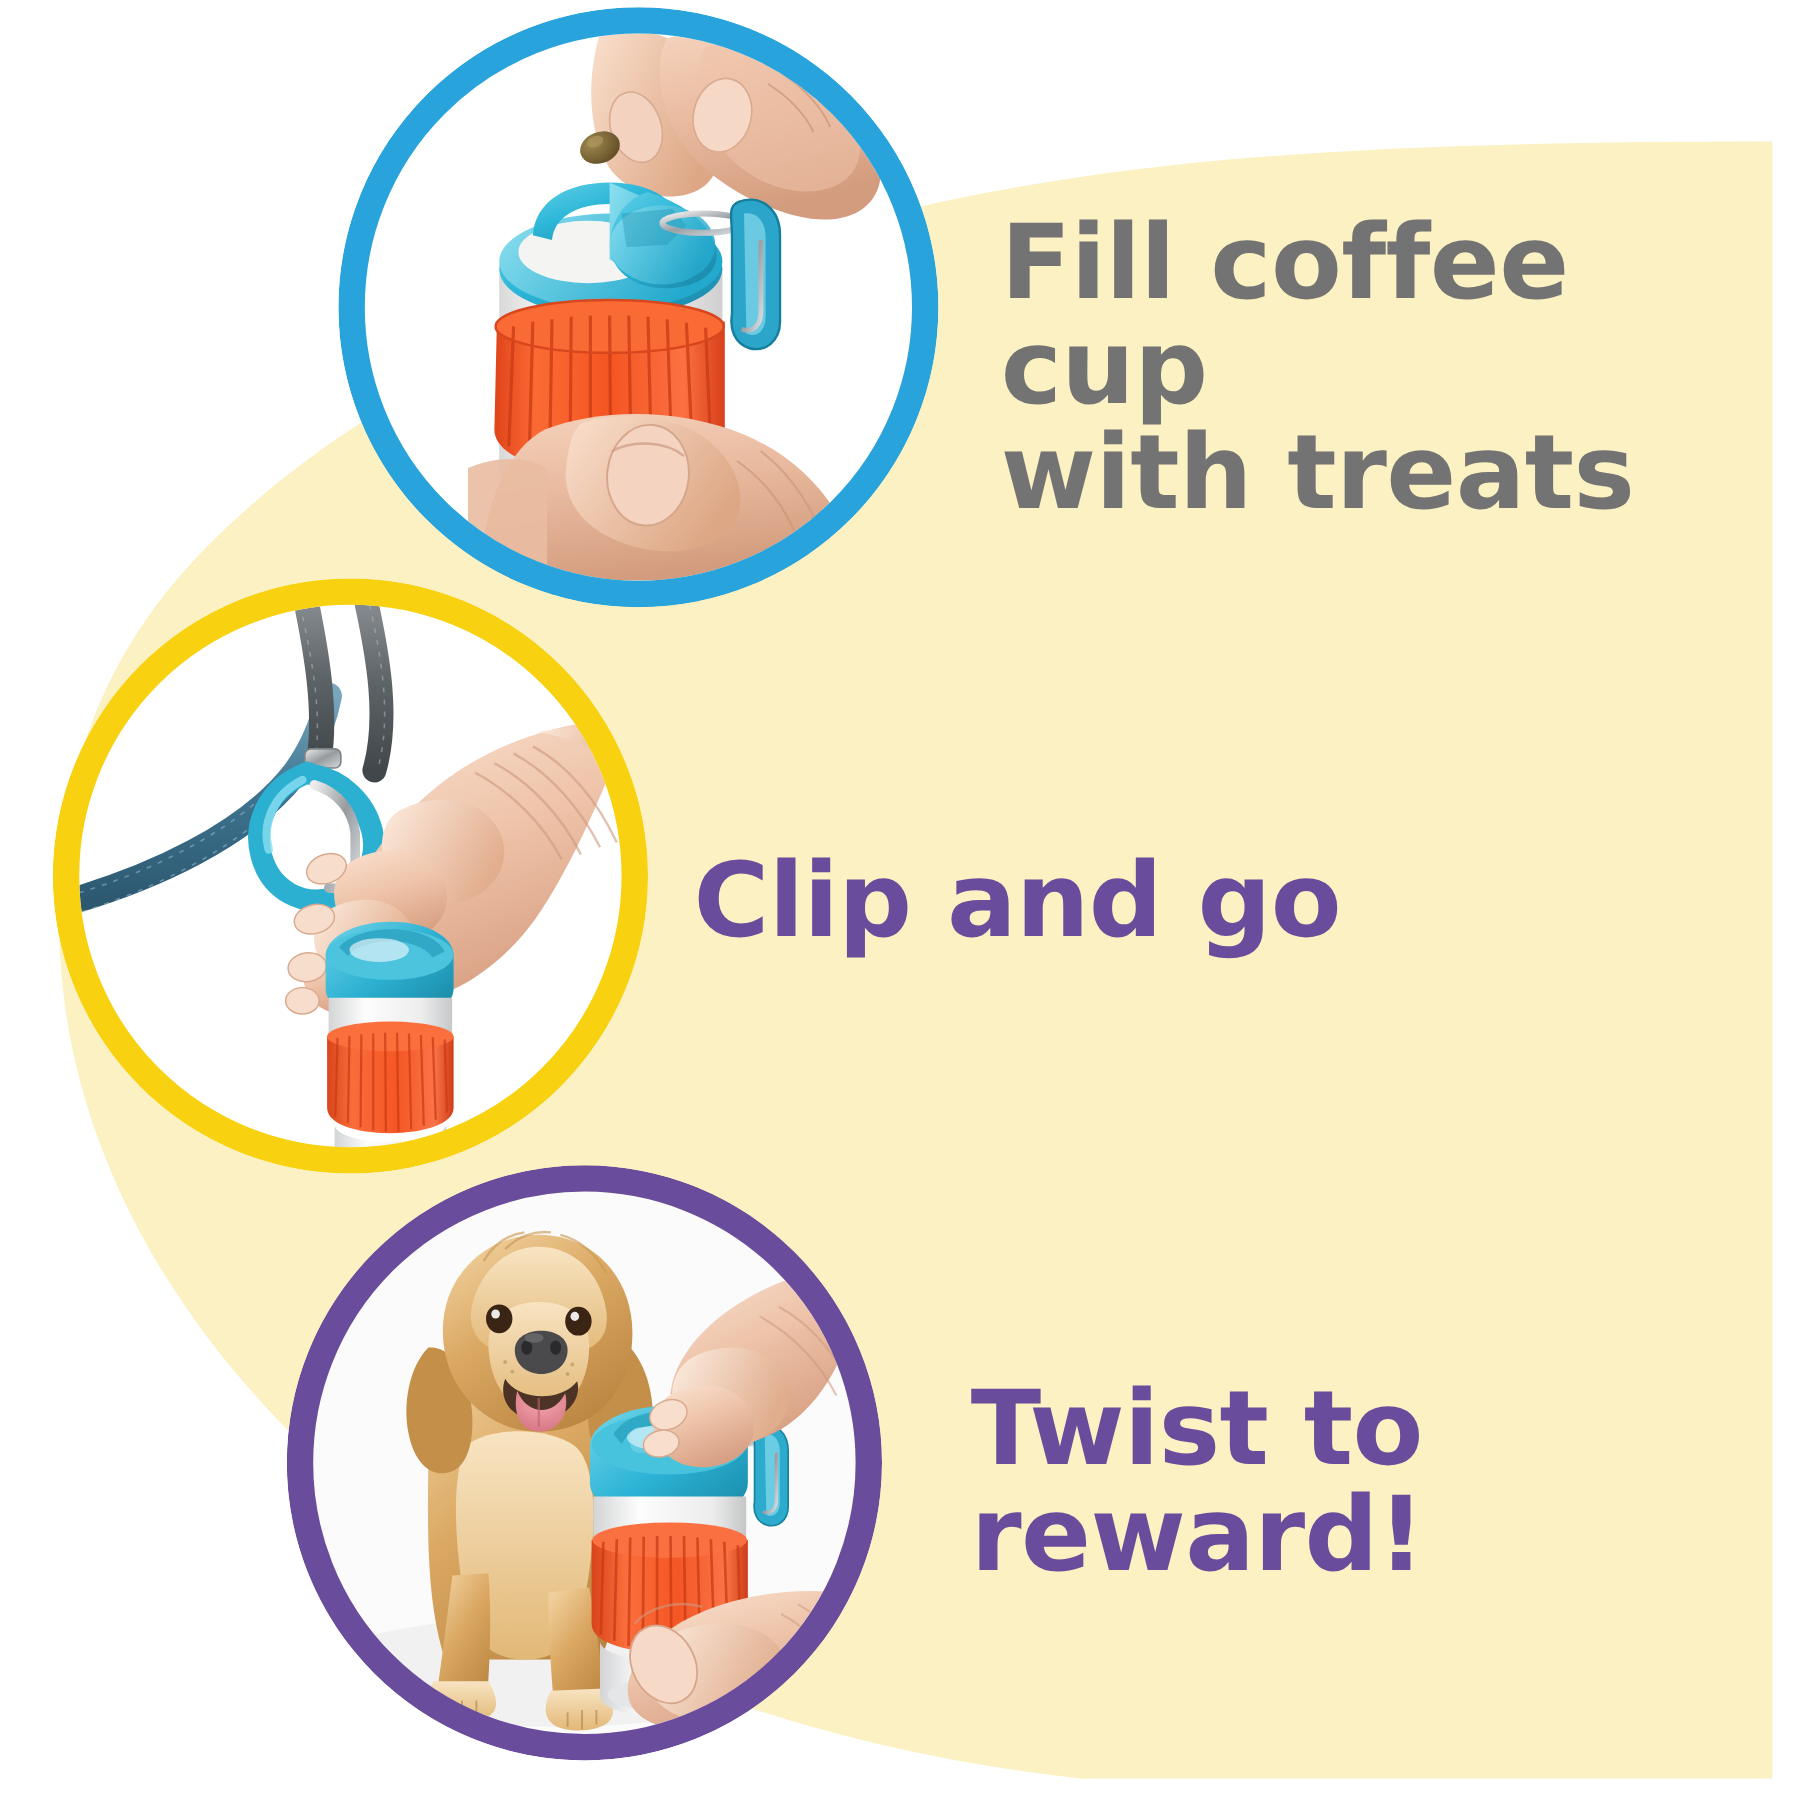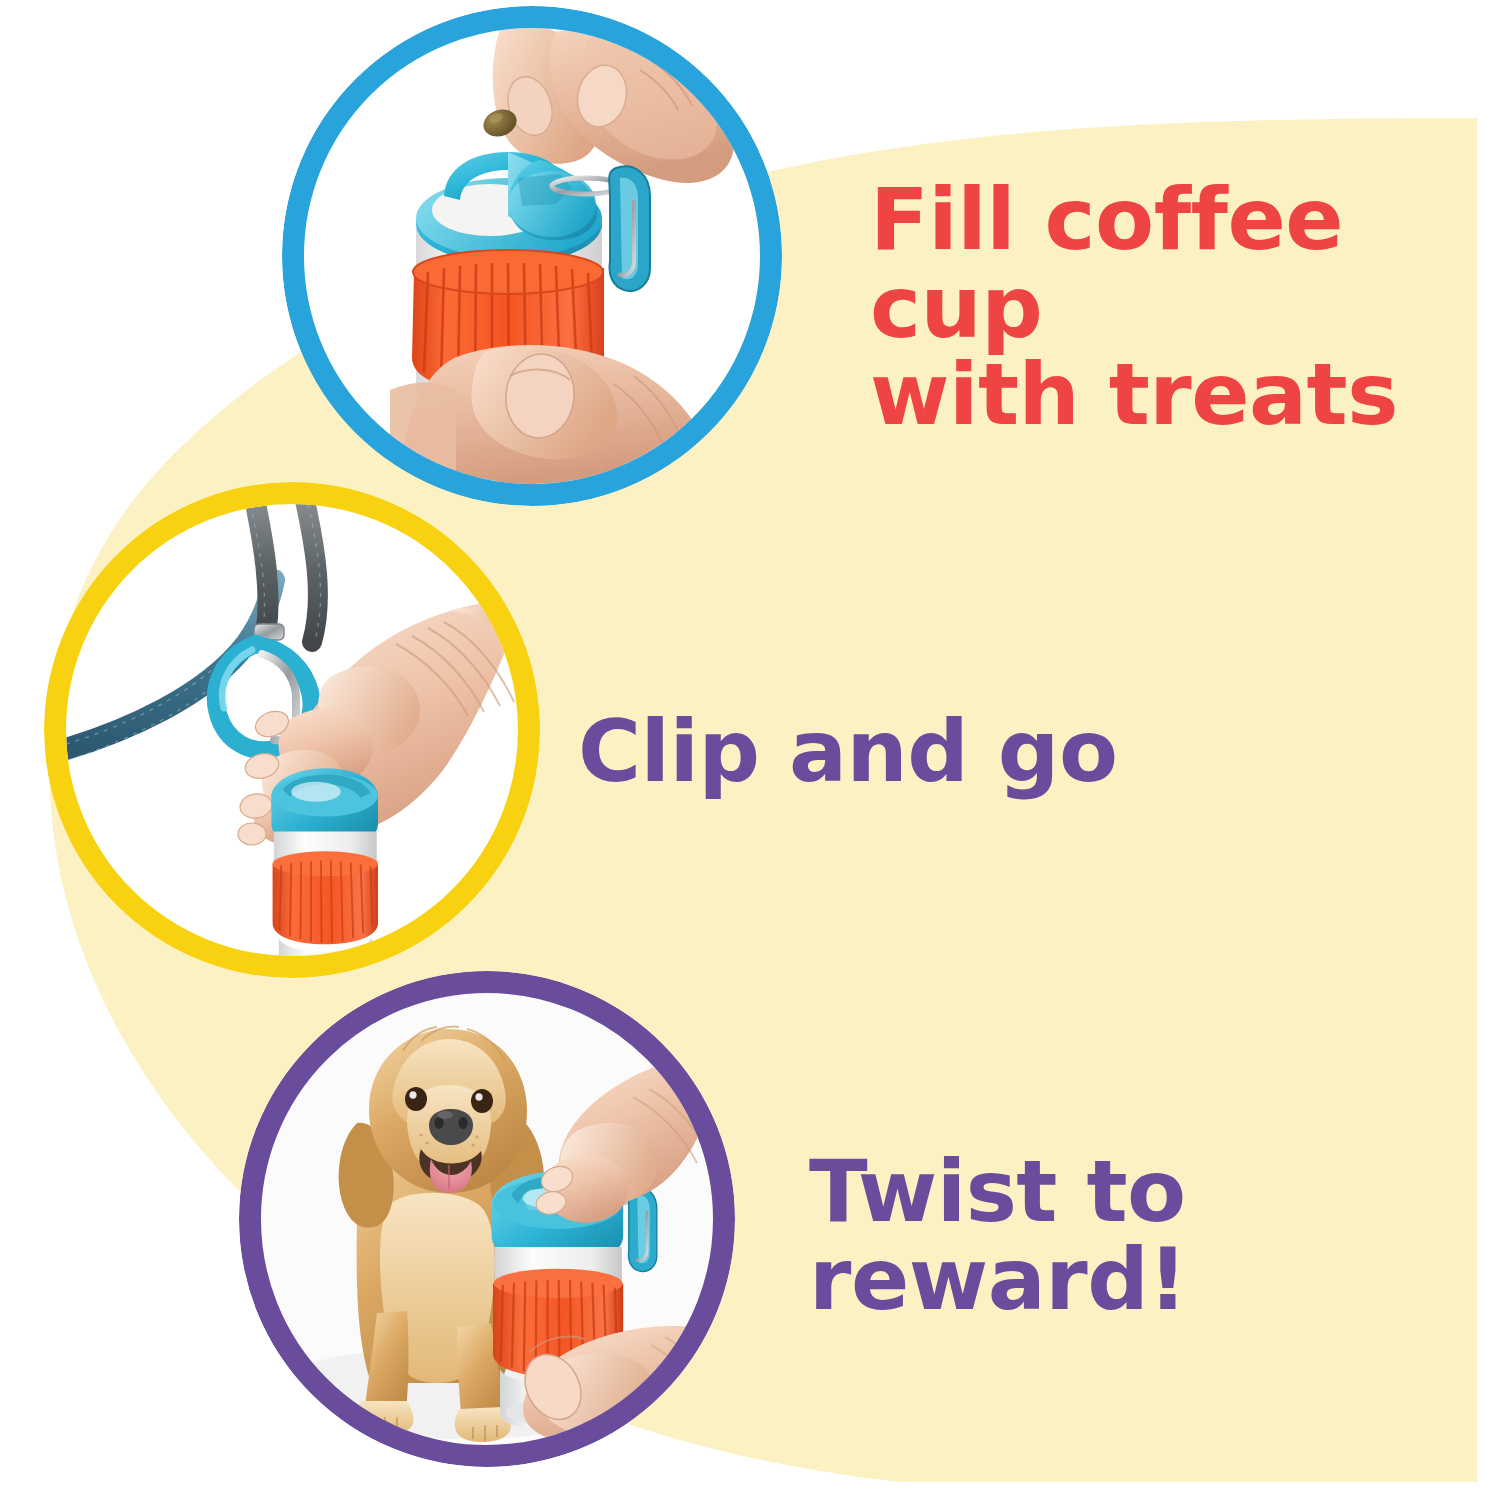--- a/index.html
+++ b/index.html
@@ -602,21 +602,21 @@
           <g stroke="#cd9a7e" stroke-width="1.8" fill="none" opacity="0.5">
             <path d="M390 352 C416 366 438 390 450 416"></path>
             <path d="M404 344 C430 358 448 382 452 406"></path>
           </g>
         </g>
       </svg>
     </div>
     <div class="ring" style="border-color: rgb(106, 76, 156);"></div>
   </div>
 
-  <div class="caption" id="caption-fill" style="color: #ef4444; margin-left: 36px;">Fill coffee cup
+  <div class="caption" id="caption-fill" style="color: #737373;">Fill coffee cup
 with treats</div>
 
   <div class="caption" id="caption-twist" style="color: rgb(106, 76, 156);">Twist to
 reward!</div>
 
   <div class="caption" id="caption-clip" style="color: rgb(106, 76, 156);">Clip and go</div>
 
 </div>
 
 </body></html>

